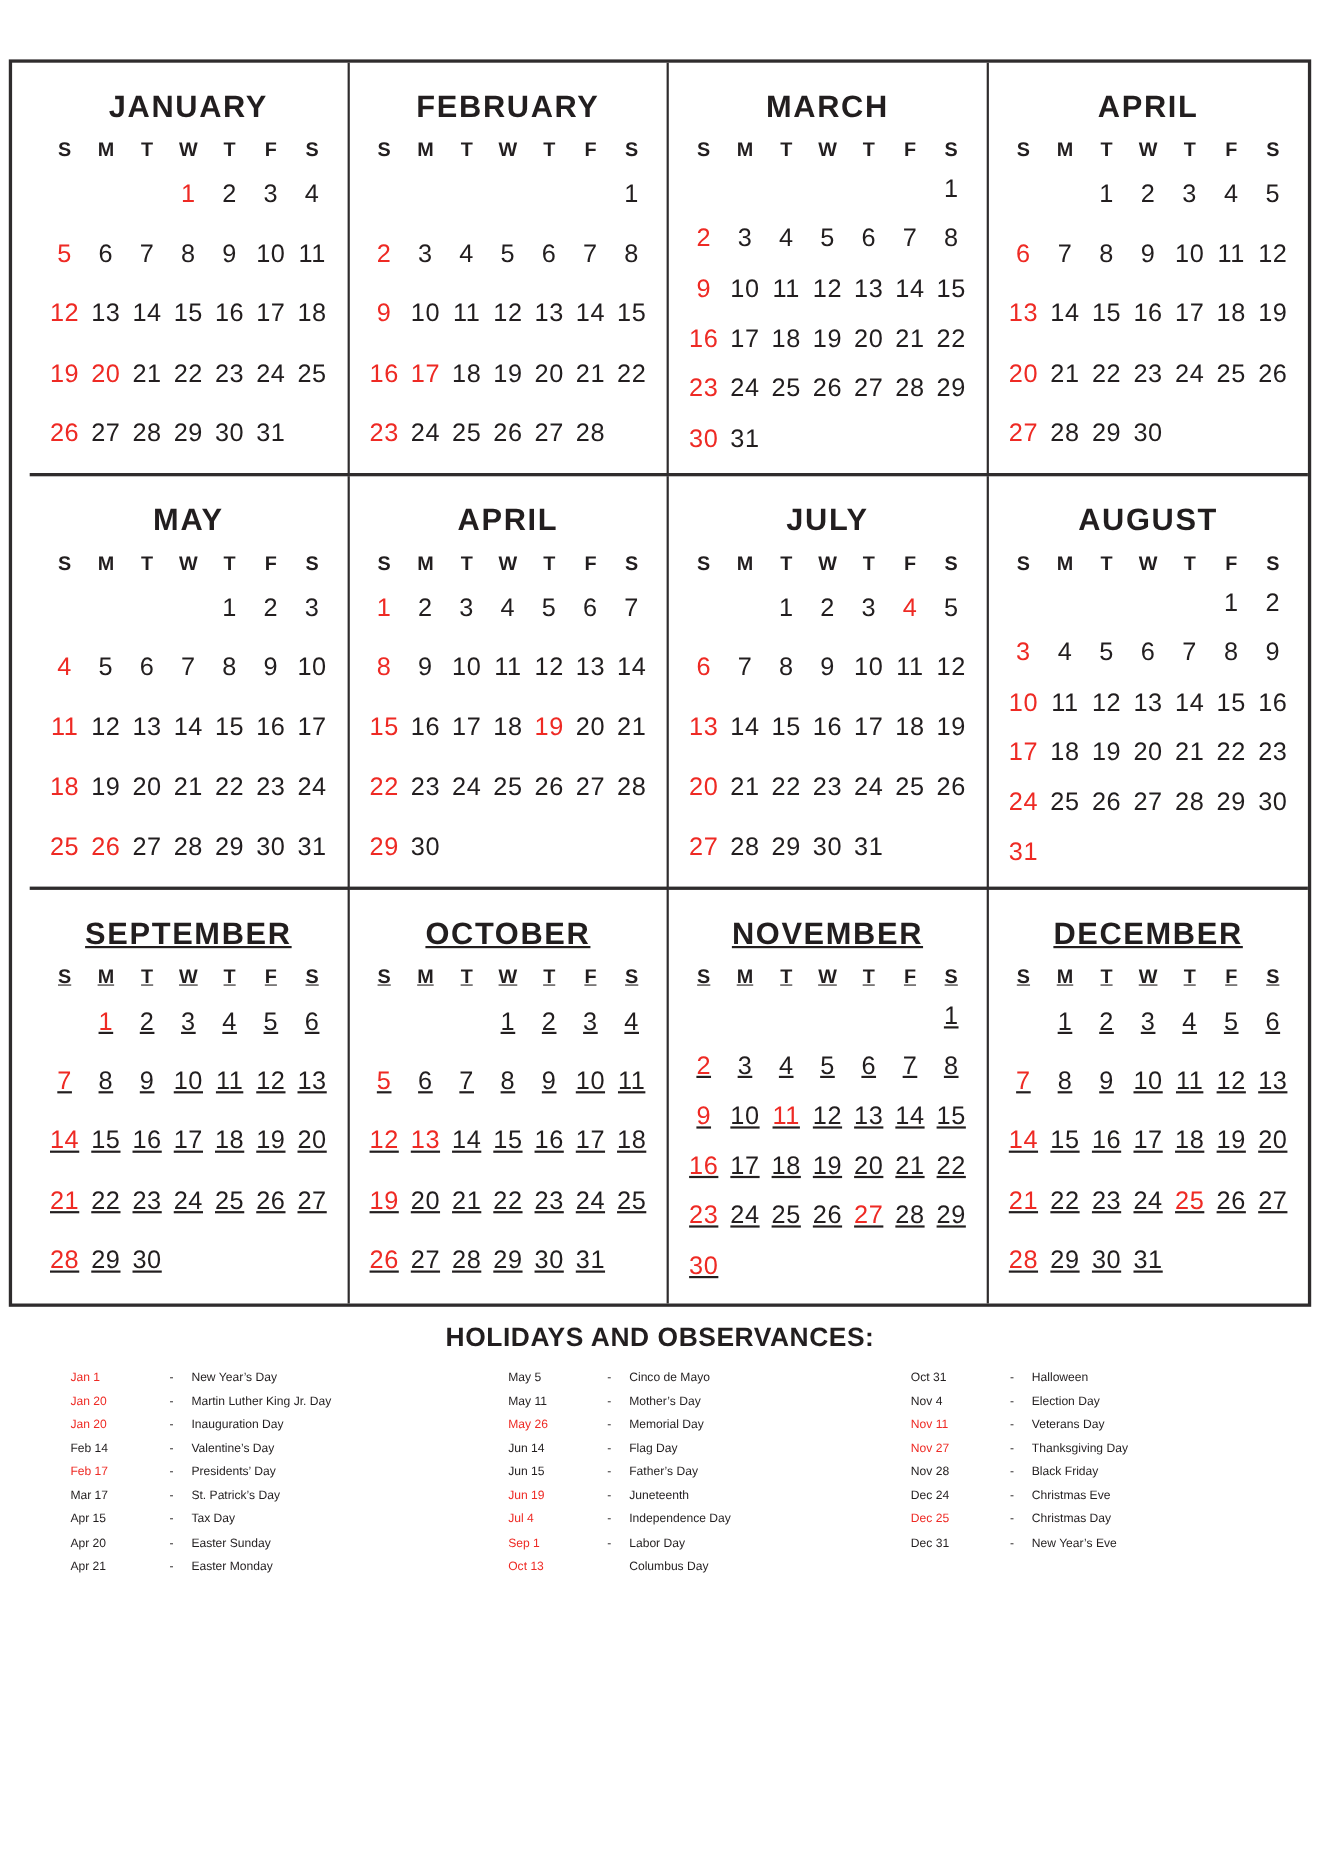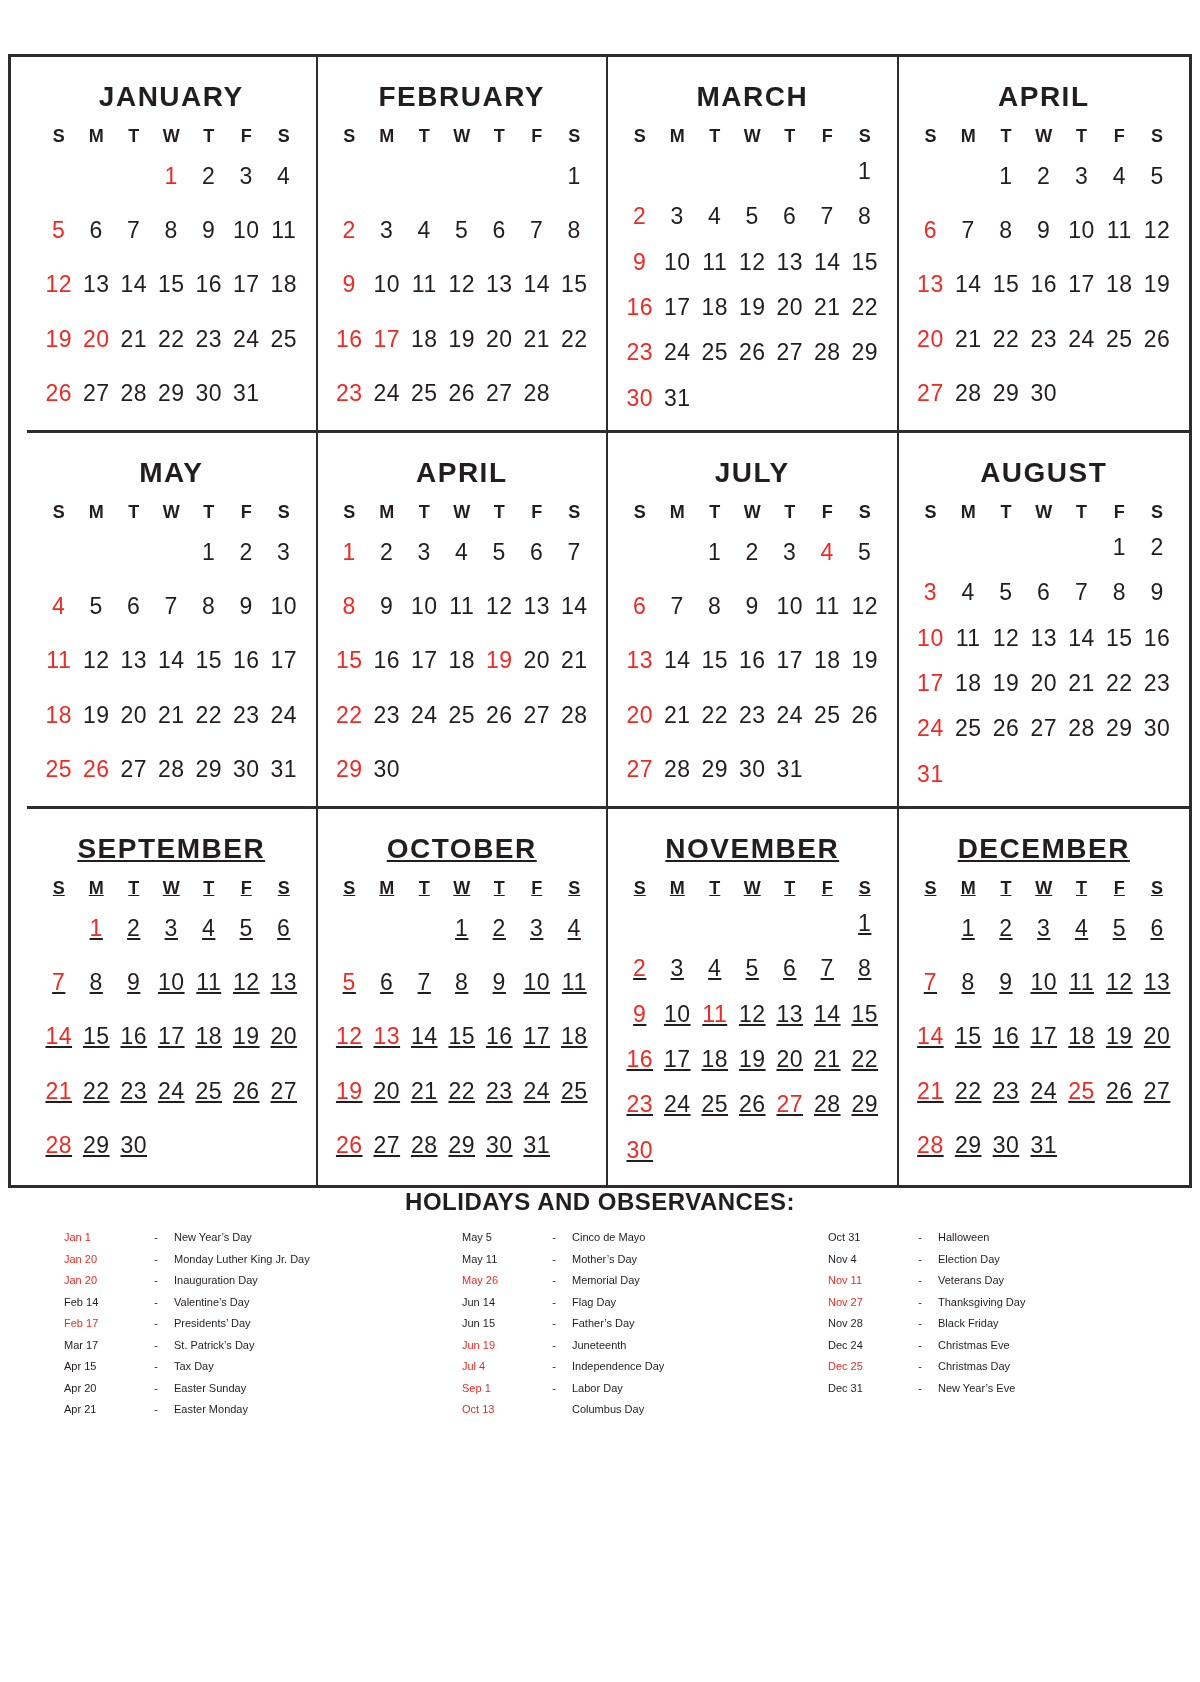--- a/index.html
+++ b/index.html
@@ -26,21 +26,21 @@
   }
   .month-cell:nth-child(4n){border-right:none;}
   .month-cell:nth-child(n+9){border-bottom:none;text-decoration:underline;}
   .month-name{text-align:center;font-size:28px;font-weight:700;letter-spacing:1.5px;}
   .weekday-row{display:grid;grid-template-columns:repeat(7,1fr);margin-top:13px;}
   .wd{text-align:center;font-weight:700;font-size:18px;}
   .weeks{display:flex;flex-direction:column;justify-content:space-around;height:272px;margin-top:2px;}
   .week-row{display:grid;grid-template-columns:repeat(7,1fr);}
   .day{text-align:center;font-size:23px;letter-spacing:.5px;}
   .red{color:var(--red);}
-  .holidays{}
+  .holidays{margin-top:15px;}
   .holidays-heading{text-align:center;font-size:24px;font-weight:700;letter-spacing:.5px;}
   .holiday-columns{display:flex;margin:11px 0 0 64px;}
   .h-col{display:flex;flex-direction:column;}
   .h-col-1{width:398px;}
   .h-col-2{width:366px;}
   .h-col-3{width:340px;}
   .h-row{display:flex;font-size:11px;line-height:21.5px;}
   .h-date{width:74px;white-space:nowrap;}
   .h-sep{width:36px;text-align:center;}
   .h-name{flex:1;white-space:nowrap;}
@@ -794,21 +794,21 @@
   <div class="holiday-columns">
       <div class="h-col h-col-1">
         <div class="h-row">
           <span class="h-date red">Jan 1</span>
           <span class="h-sep">-</span>
           <span class="h-name">New Year’s Day</span>
         </div>
         <div class="h-row">
           <span class="h-date red">Jan 20</span>
           <span class="h-sep">-</span>
-          <span class="h-name">Monday Luther King Jr. Day</span>
+          <span class="h-name">Martin Luther King Jr. Day</span>
         </div>
         <div class="h-row">
           <span class="h-date red">Jan 20</span>
           <span class="h-sep">-</span>
           <span class="h-name">Inauguration Day</span>
         </div>
         <div class="h-row">
           <span class="h-date">Feb 14</span>
           <span class="h-sep">-</span>
           <span class="h-name">Valentine’s Day</span>

